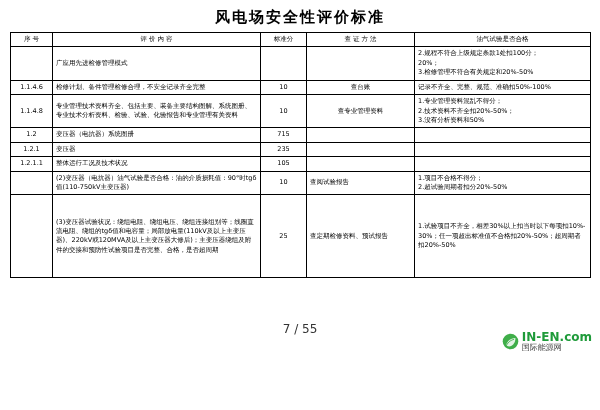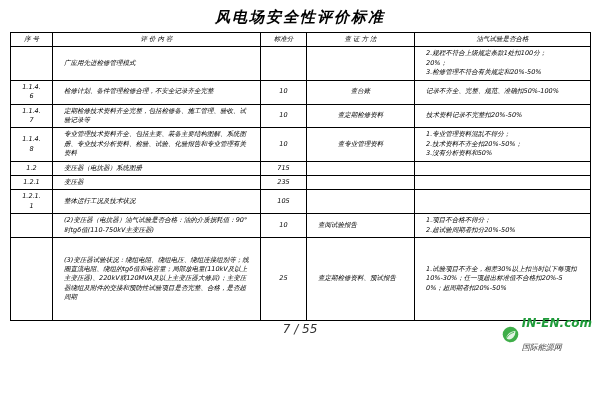--- a/index.html
+++ b/index.html
@@ -14,41 +14,40 @@
     color: #000000;
     position: relative;
     overflow: hidden;
   }
   .page {
     width: 600px;
     height: 352px;
     position: relative;
     box-sizing: border-box;
     padding: 6px 10px 0 10px;
-    font-style: italic;
   }
   .doc-title {
     text-align: center;
     font-size: 15px;
     font-weight: bold;
     letter-spacing: 2px;
     padding: 2px 0 5px 0;
     font-family: "DejaVu Sans", "Liberation Sans", sans-serif;
   }
   table.main {
     border-collapse: collapse;
     width: 580px;
     table-layout: fixed;
     margin: 0 auto;
   }
   table.main td, table.main th {
     border: 1px solid #000000;
     font-size: 6.5px;
     line-height: 1.45;
-    padding: 2px 11px;
+    padding: 2px 3px;
     vertical-align: middle;
     word-break: break-all;
   }
   .hdr td {
     text-align: center;
     font-size: 8px;
     font-weight: normal;
     padding: 4px 2px;
   }
   .c-num { width: 42px; text-align: center; }
@@ -86,21 +85,21 @@
     font-size: 12px;
     font-weight: bold;
     color: #1f9b3a;
     letter-spacing: 0px;
     line-height: 1;
   }
   .wm-text-sub {
     font-size: 8px;
     color: #444;
     line-height: 1;
-    margin-top: 15px;
+    margin-top: 1px;
   }
   .wm-stack { display: flex; flex-direction: column; justify-content: center; }
 </style>
 </head>
 <body>
 
 <div class="page">
 
   <div class="doc-title">风电场安全性评价标准</div>
 
@@ -132,27 +131,20 @@
       </tr>
 
       <tr>
         <td class="center mid">1.1.4.6</td>
         <td class="mid">检修计划、备件管理检修合理，不安全记录齐全完整</td>
         <td class="center mid">10</td>
         <td class="center mid">查台账</td>
         <td class="mid" style="white-space:pre-line">记录不齐全、完整、规范、准确扣50%-100%</td>
       </tr>
 
-      <tr>
-        <td class="center mid">1.1.4.7</td>
-        <td class="mid">定期检修技术资料齐全完整，包括检修备、施工管理、验收、试验记录等</td>
-        <td class="center mid">10</td>
-        <td class="center mid">查定期检修资料</td>
-        <td class="mid" style="white-space:pre-line">技术资料记录不完整扣20%-50%</td>
-      </tr>
 
       <tr>
         <td class="center mid">1.1.4.8</td>
         <td class="mid">专业管理技术资料齐全、包括主要、装备主要结构图解、系统图册、专业技术分析资料、检验、试验、化验报告和专业管理有关资料</td>
         <td class="center mid">10</td>
         <td class="center mid">查专业管理资料</td>
         <td class="mid" style="white-space:pre-line">1.专业管理资料混乱不得分；
 2.技术资料不齐全扣20%-50%；
 3.没有分析资料和50%</td>
       </tr>

